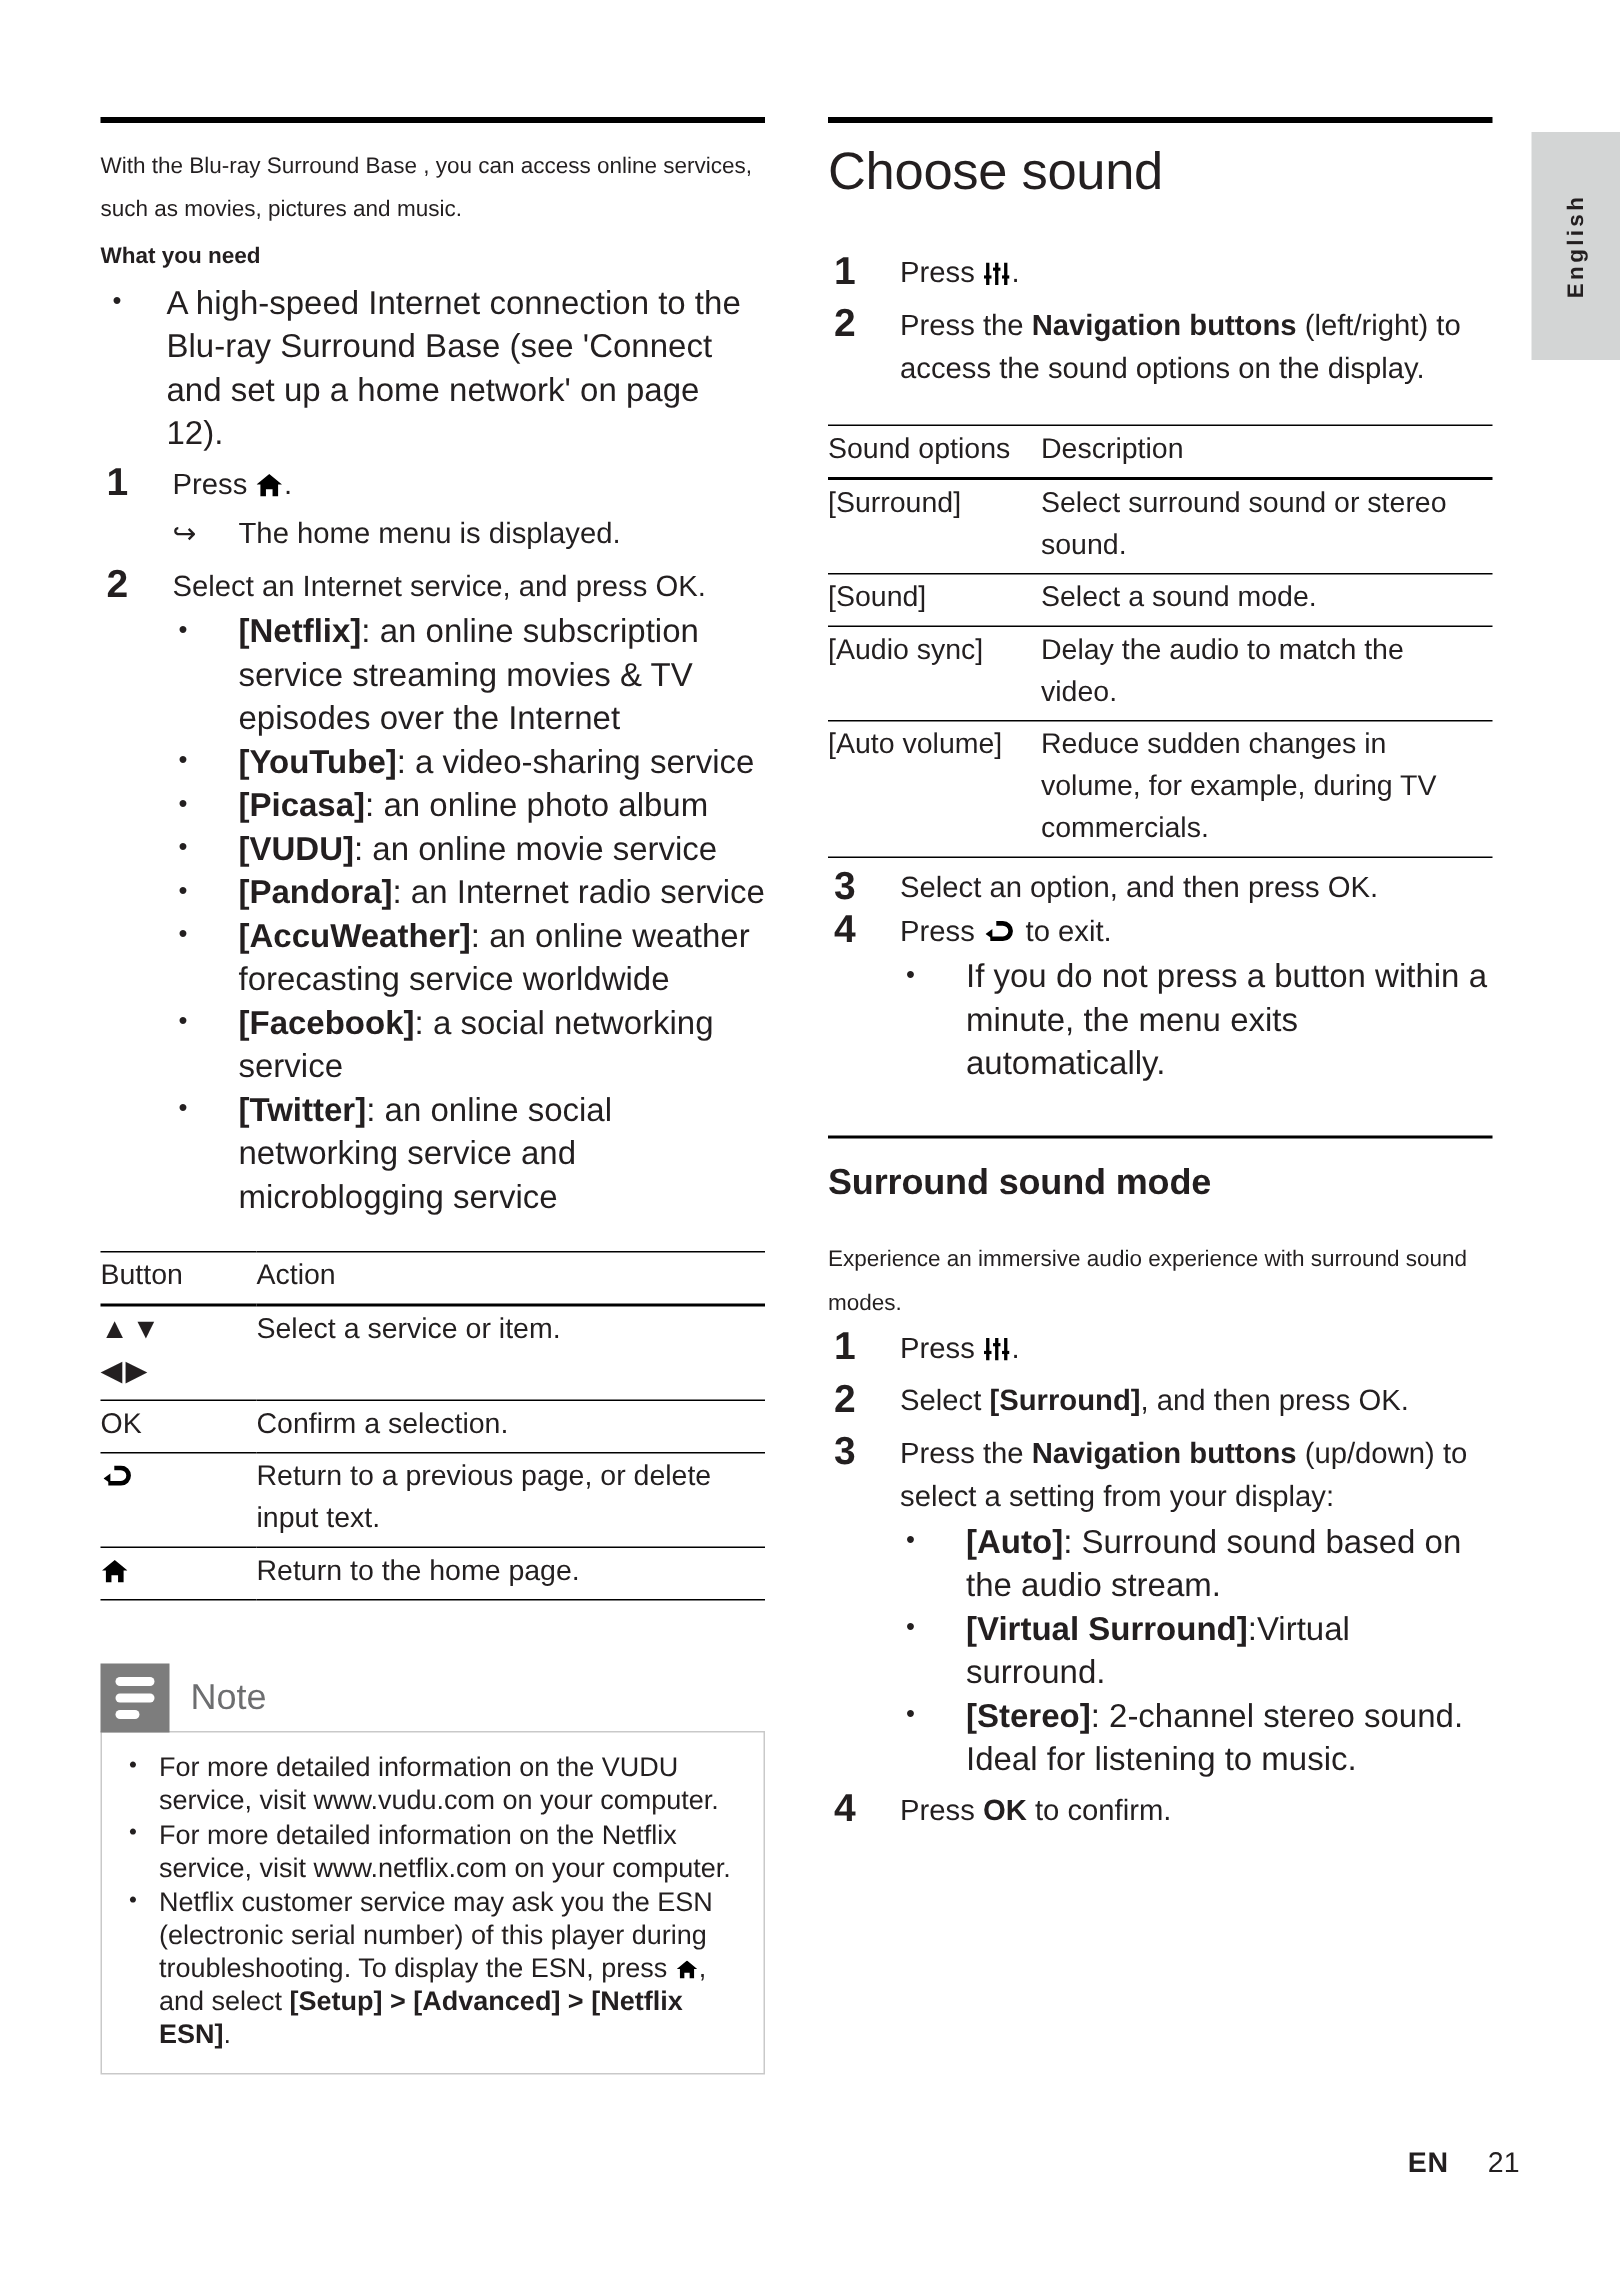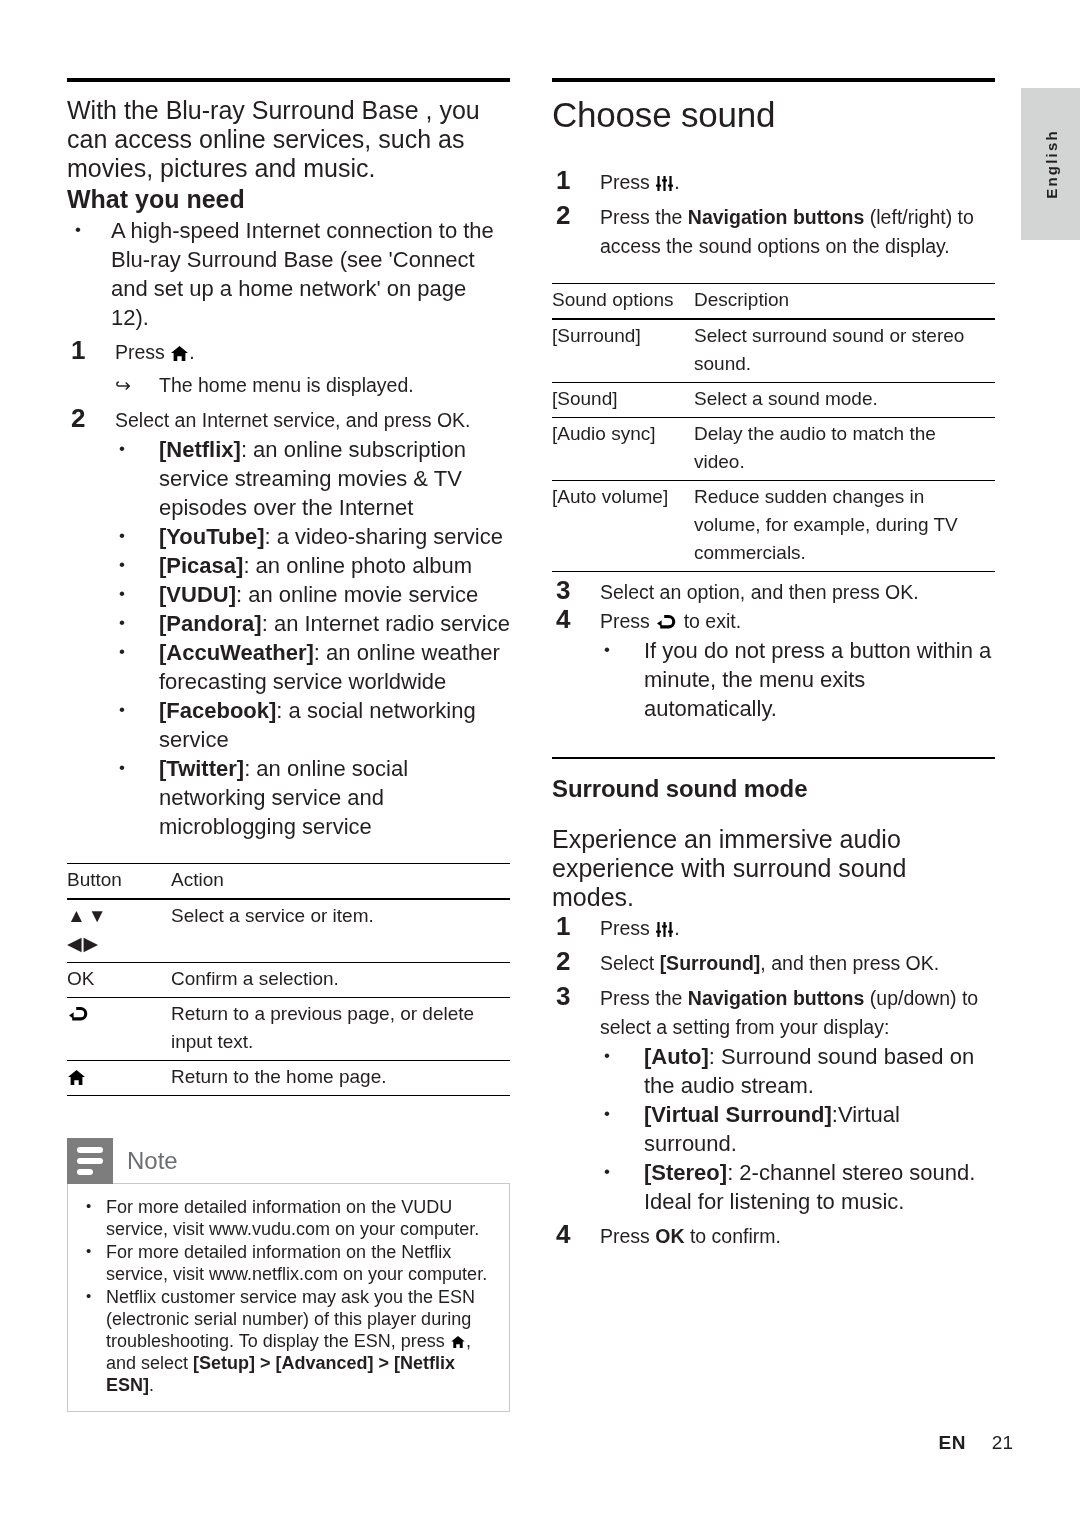--- a/index.html
+++ b/index.html
@@ -71,21 +71,21 @@
     margin: 0 0 22px 0;
     letter-spacing: -0.1px;
   }
   .section-rule {
     border-top: 2px solid #000;
     margin: 34px 0 16px 0;
   }
 
   
   p.body {
-    font-size: 25px;
+    font-size: 15px;
     line-height: 29px;
     margin: 0 0 2px 0;
   }
 
   
   .step {
     position: relative;
     padding-left: 48px;
     font-size: 19.5px;
     line-height: 29px;

